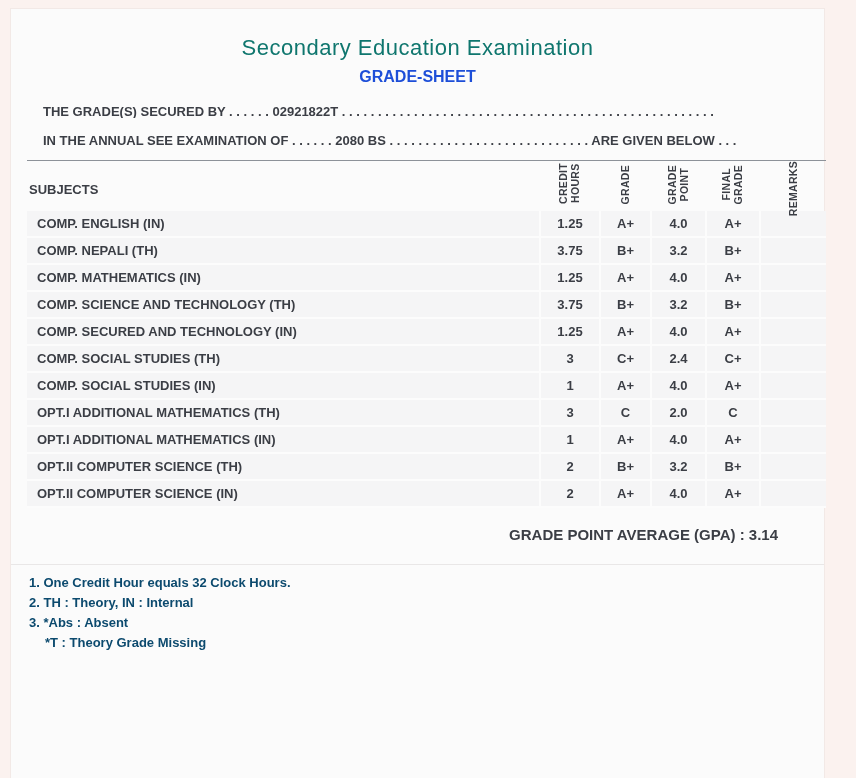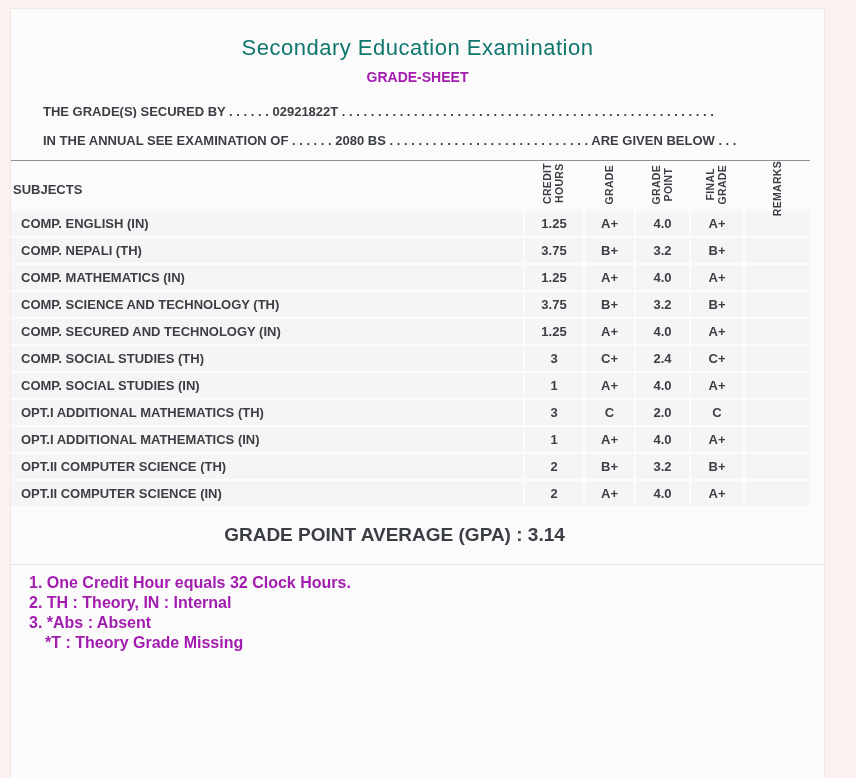--- a/index.html
+++ b/index.html
@@ -22,39 +22,40 @@
     text-align: center;
     font-size: 22px;
     line-height: 26px;
     font-weight: normal;
     letter-spacing: 0.5px;
     color: #0f766e;
   }
   .subtitle {
     margin: 8px 0 0 0;
     text-align: center;
-    font-size: 14px;
+    font-size: 16px;
     line-height: 16px;
     font-weight: bold;
-    color: #a21caf;
+    color: #1d4ed8;
   }
   .info { margin: 20px 0 0 32px; }
   .info p {
     margin: 0 0 16px 0;
     font-size: 13px;
     line-height: 13px;
     font-weight: bold;
     color: #3b3e45;
     white-space: nowrap;
     overflow: hidden;
     max-width: 760px;
   }
   .info p:last-child { margin-bottom: 13px; }
 
   table.grades {
+    margin-left: 16px;
     width: 799px;
     border-collapse: separate;
     border-spacing: 0;
     table-layout: fixed;
     border-top: 1px solid #8d9299;
   }
   table.grades th, table.grades td {
     box-sizing: border-box;
     font-size: 13px;
     font-weight: bold;
@@ -83,37 +84,37 @@
   tbody td {
     background: #f5f5f6;
     height: 27px;
     border-bottom: 2px solid #fcfcfc;
   }
   tbody td.c-subject { padding-left: 10px; text-align: left; }
   tbody td + td { border-left: 2px solid #fcfcfc; text-align: center; }
 
   .gpa {
     margin: 20px 46px 0 0;
-    text-align: center;
-    font-size: 19px;
+    text-align: right;
+    font-size: 15px;
     line-height: 14px;
     font-weight: bold;
     color: #3b3e45;
   }
   .footer {
     margin-top: 22px;
     border-top: 1px solid #e9e7e7;
     padding: 8px 0 0 18px;
   }
   .footer p {
     margin: 0;
-    font-size: 16px;
+    font-size: 13px;
     line-height: 20px;
     font-weight: bold;
-    color: #a21caf;
+    color: #0c4a6e;
   }
   .footer p.indent { padding-left: 16px; }
 </style>
 </head>
 <body>
 
 <div class="card">
 
   <h1 class="title">Secondary Education Examination</h1>
   <h2 class="subtitle">GRADE-SHEET</h2>

